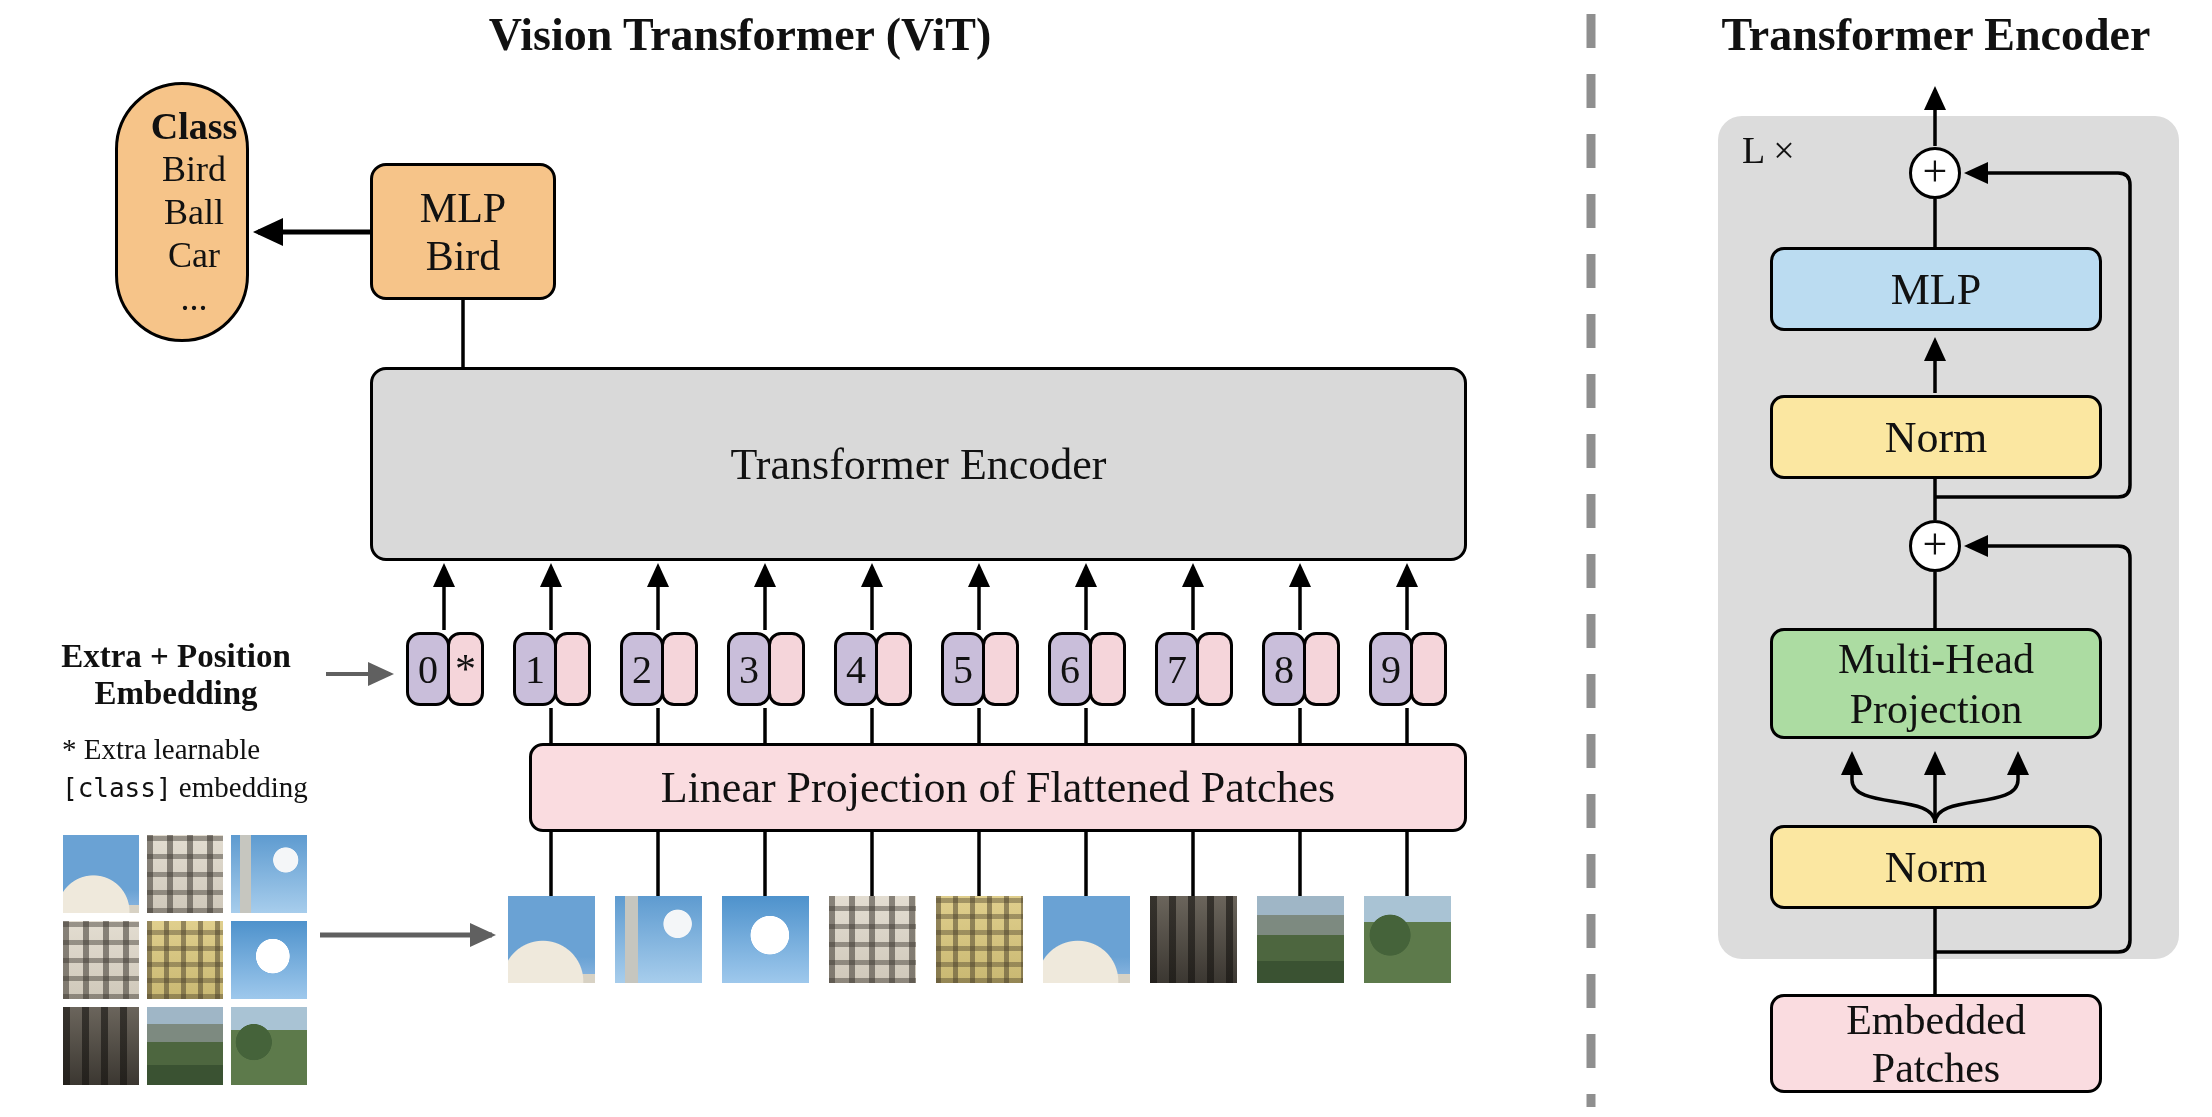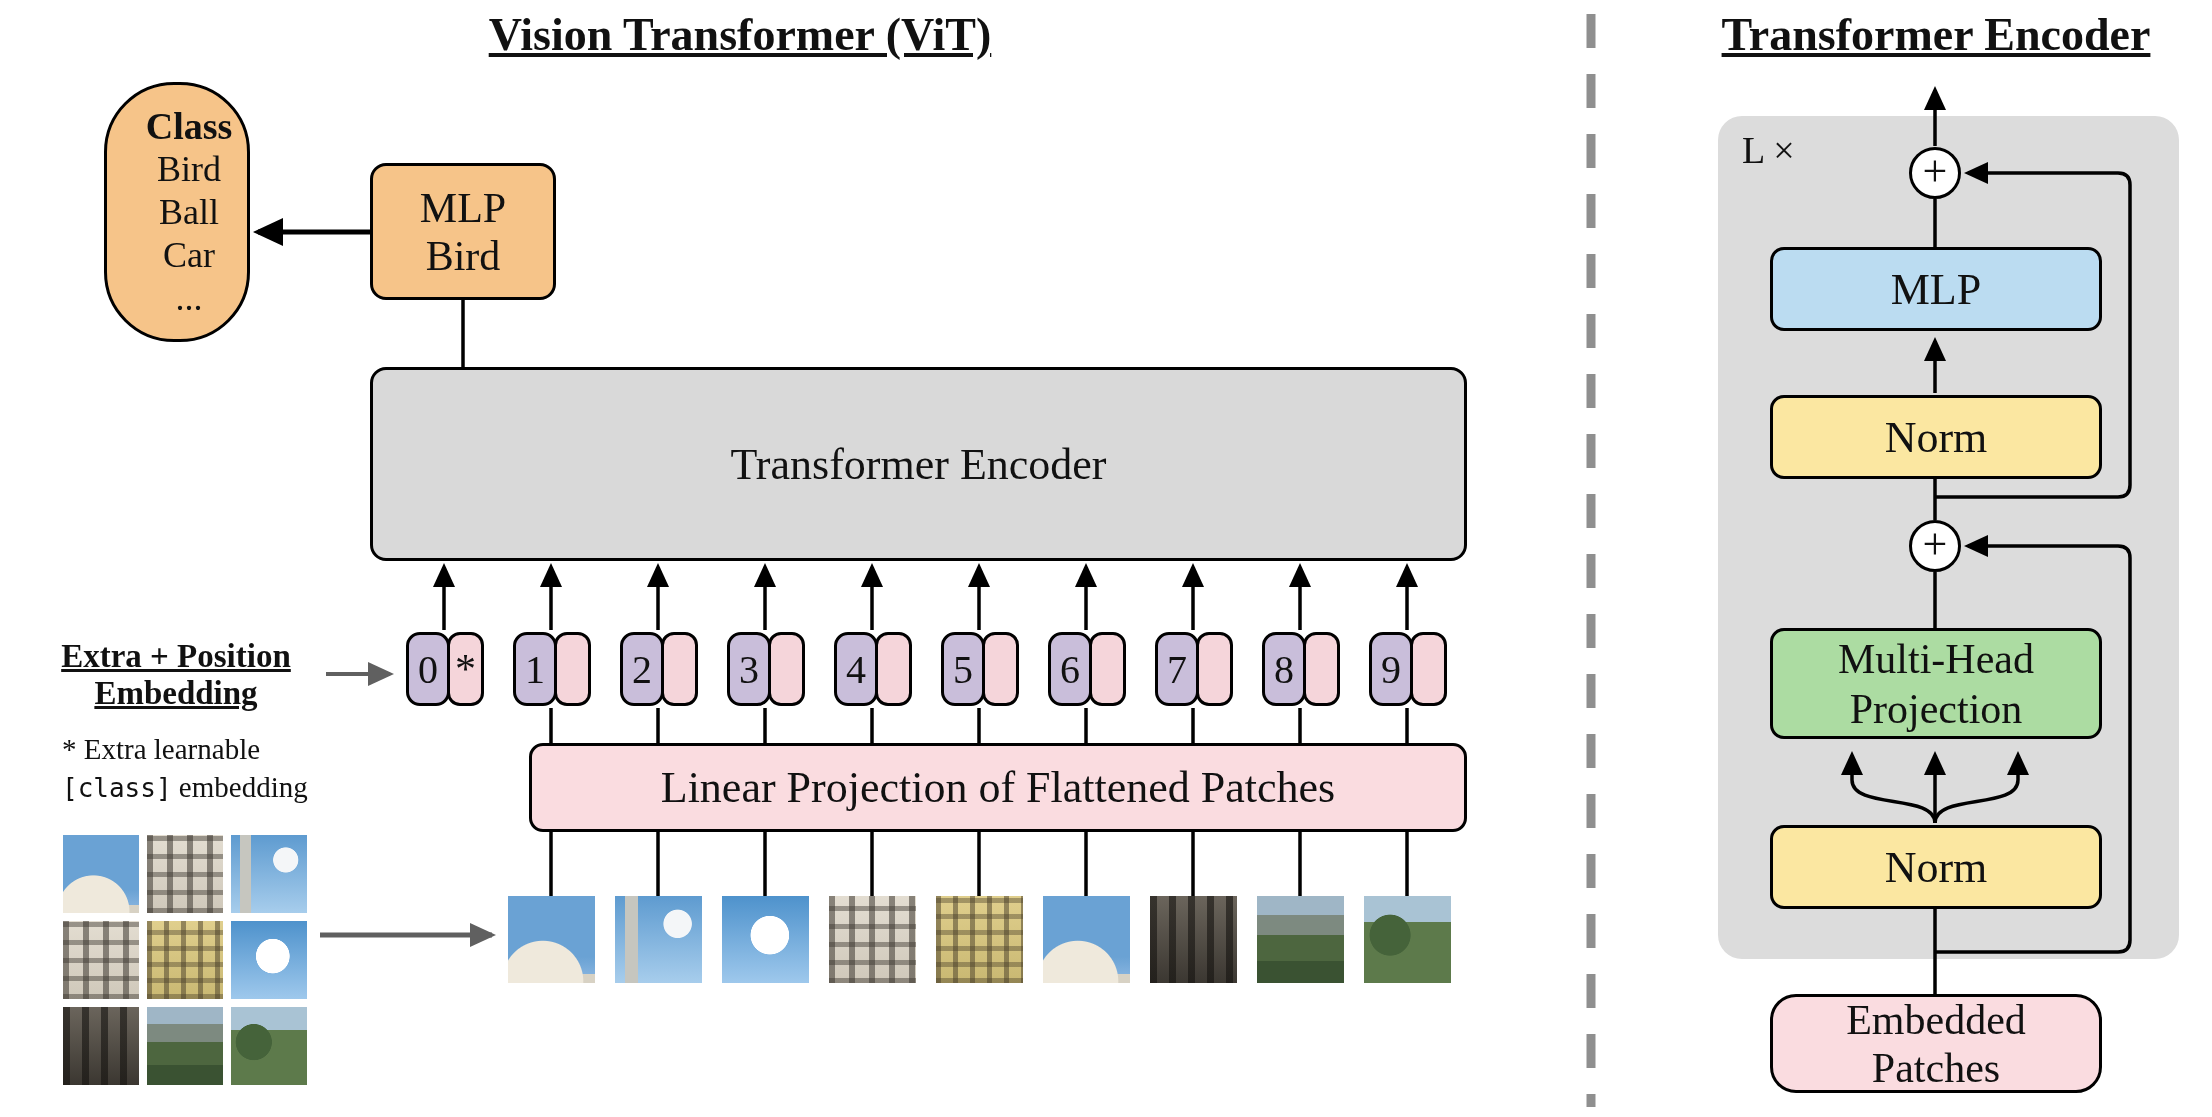--- a/index.html
+++ b/index.html
@@ -1,24 +1,24 @@
 <!DOCTYPE html>
 <html style="--c-orange: #F6C489; --c-graybox: #D9D9D9; --c-panel: #DCDCDC; --c-purple: #C9BEDA; --c-pinktoken: #F5D5DA; --c-pinkbox: #FADCE0; --c-blue: #BBDCF1; --c-yellow: #FBE7A1; --c-green: #ACDCA2; --c-arrow_gray: #606060; --c-dash_gray: #8F8F8F;"><head>
 <meta charset="utf-8">
 <style>
   html,body{margin:0;padding:0;background:#ffffff;}
   .canvas{position:relative;width:2212px;height:1117px;background:#fff;overflow:hidden;
           font-family:"Liberation Serif","DejaVu Serif",serif;color:#111;}
   .abs{position:absolute;}
-  .ctr{text-align:center;text-decoration:underline;}
+  .ctr{text-align:center;}
   .title{font-weight:bold;font-size:46px;}
   .box{position:absolute;box-sizing:border-box;border:3px solid #000;border-radius:16px;
        display:flex;flex-direction:column;align-items:center;justify-content:center;z-index:10;}
   
-  .class-bubble{left:104px;top:82px;width:146px;height:260px;border-radius:70px;
+  .class-bubble{left:115px;top:82px;width:134px;height:260px;border-radius:70px;
                 background:var(--c-orange);font-size:36px;line-height:43px;padding-left:24px;}
   .class-bubble .hd{font-weight:bold;font-size:38px;}
   .mlp-head{left:370px;top:163px;width:186px;height:137px;background:var(--c-orange);
             font-size:42px;line-height:48px;}
   .encoder-box{left:370px;top:367px;width:1097px;height:194px;background:var(--c-graybox);
                font-size:44px;}
   .linproj{left:529px;top:743px;width:938px;height:89px;background:var(--c-pinkbox);
            font-size:44px;border-radius:14px;}
   .pp-label{left:30px;top:638px;width:292px;font-weight:bold;font-size:33px;line-height:37px;z-index:10;}
   .note1{left:62px;top:733px;font-size:29px;z-index:10;}
@@ -57,21 +57,21 @@
   .panel{position:absolute;left:1718px;top:116px;width:461px;height:843px;
          background:var(--c-panel);border-radius:24px;z-index:1;}
   .loop-label{left:1742px;top:128px;font-size:38px;z-index:10;}
   .plus-circle{position:absolute;width:52px;height:52px;box-sizing:border-box;border:3px solid #000;
                border-radius:50%;background:#fff;display:flex;align-items:center;justify-content:center;
                font-size:44px;line-height:1;z-index:10;padding-bottom:3px;}
   .r-mlp{left:1770px;top:247px;width:332px;height:84px;background:var(--c-blue);font-size:44px;border-radius:14px;}
   .r-norm1{left:1770px;top:395px;width:332px;height:84px;background:var(--c-yellow);font-size:44px;border-radius:14px;}
   .r-mha{left:1770px;top:628px;width:332px;height:111px;background:var(--c-green);font-size:42px;line-height:50px;border-radius:14px;}
   .r-norm2{left:1770px;top:825px;width:332px;height:84px;background:var(--c-yellow);font-size:44px;border-radius:14px;}
-  .r-embed{left:1770px;top:994px;width:332px;height:99px;background:var(--c-pinkbox);font-size:42px;line-height:48px;border-radius:26px;}
+  .r-embed{left:1770px;top:994px;width:332px;height:99px;background:var(--c-pinkbox);font-size:42px;line-height:48px;border-radius:14px;}
   svg.wires{position:absolute;left:0;top:0;z-index:5;pointer-events:none;}
 </style>
 </head>
 <body>
 
 <div class="canvas">
 
   <div class="abs ctr title" style="left:440px;top:8px;width:600px;">Vision Transformer (ViT)</div>
   <div class="abs ctr title" style="left:1660px;top:8px;width:552px;">Transformer Encoder</div>
 

